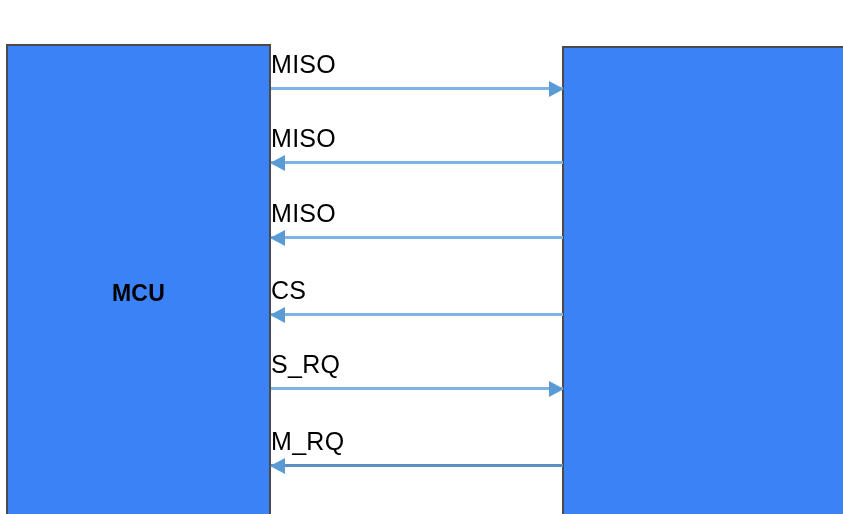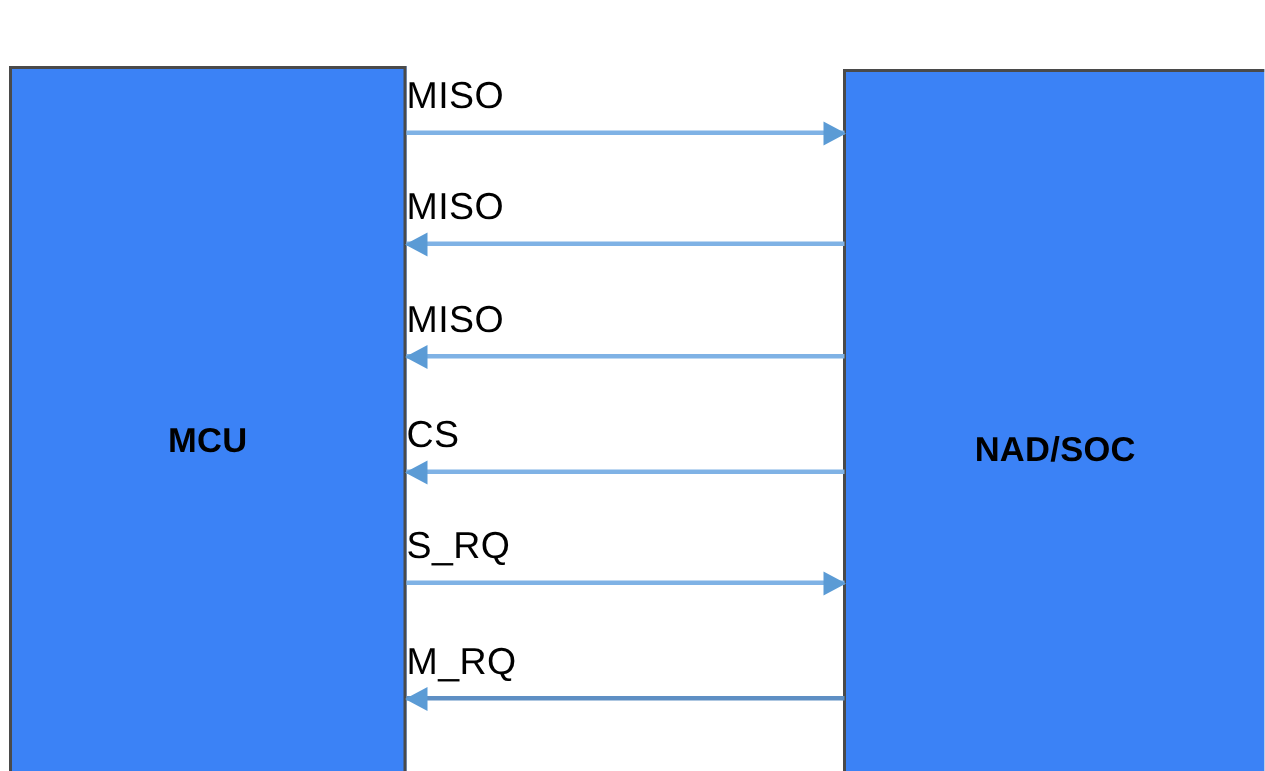--- a/index.html
+++ b/index.html
@@ -110,21 +110,20 @@
 </head>
 <body>
 
 <div id="canvas">
 
   <div class="node" id="node-mcu">
     <div class="node-title">MCU</div>
   </div>
 
   <div class="node" id="node-nad">
-    <div class="node-title">NAD/SOC</div>
   </div>
 
   <div class="conn" style="top:88px;">
     <div class="line"></div>
     <div class="head right"></div>
     <div class="conn-label">MISO</div>
   </div>
 
   <div class="conn" style="top:162px;">
     <div class="line"></div>

